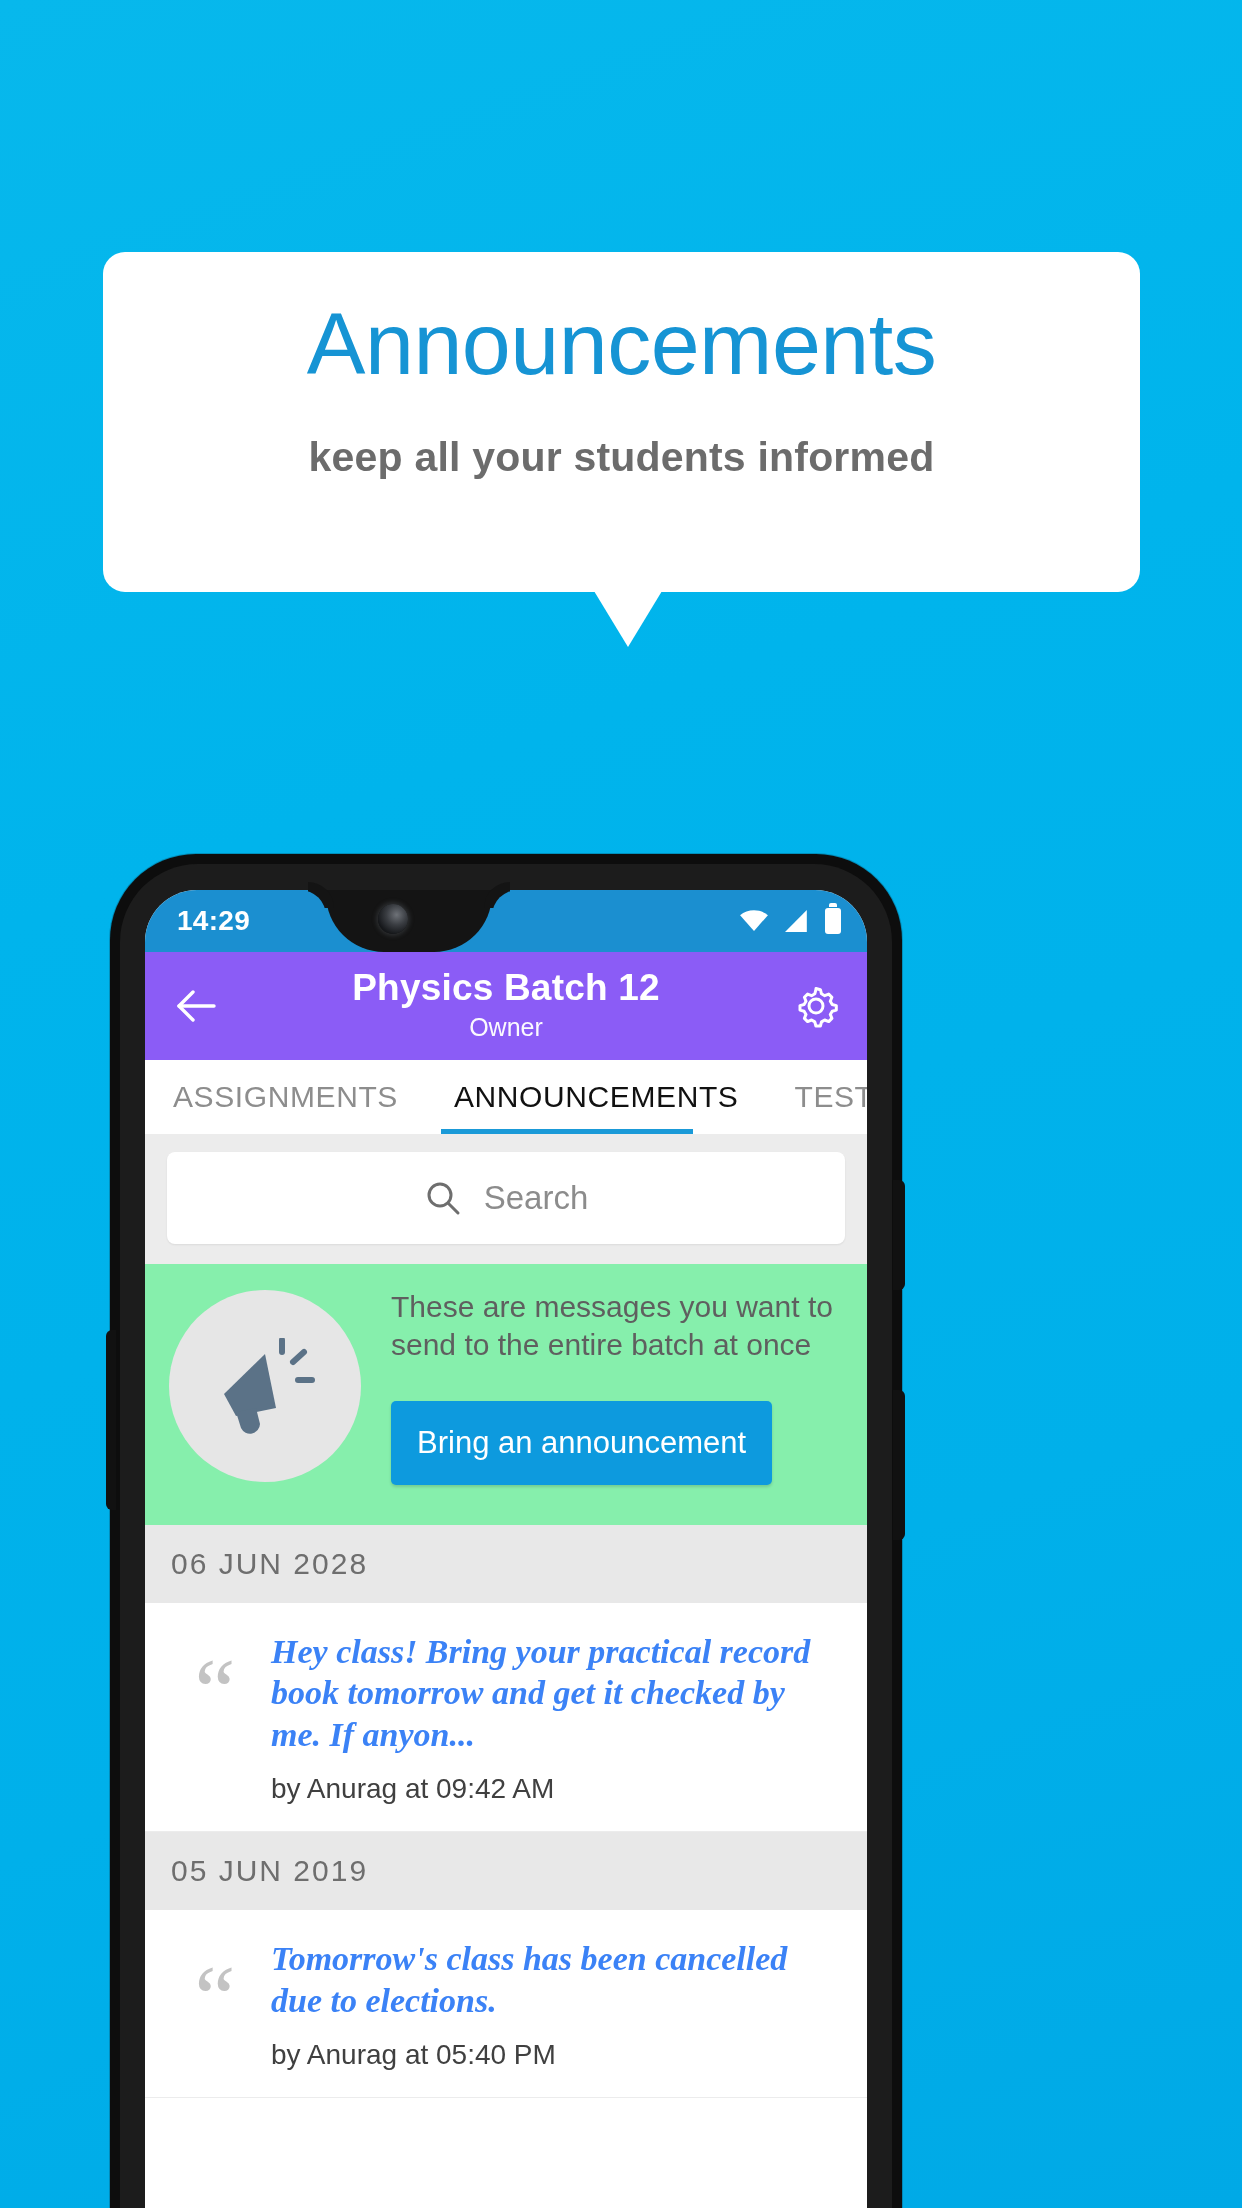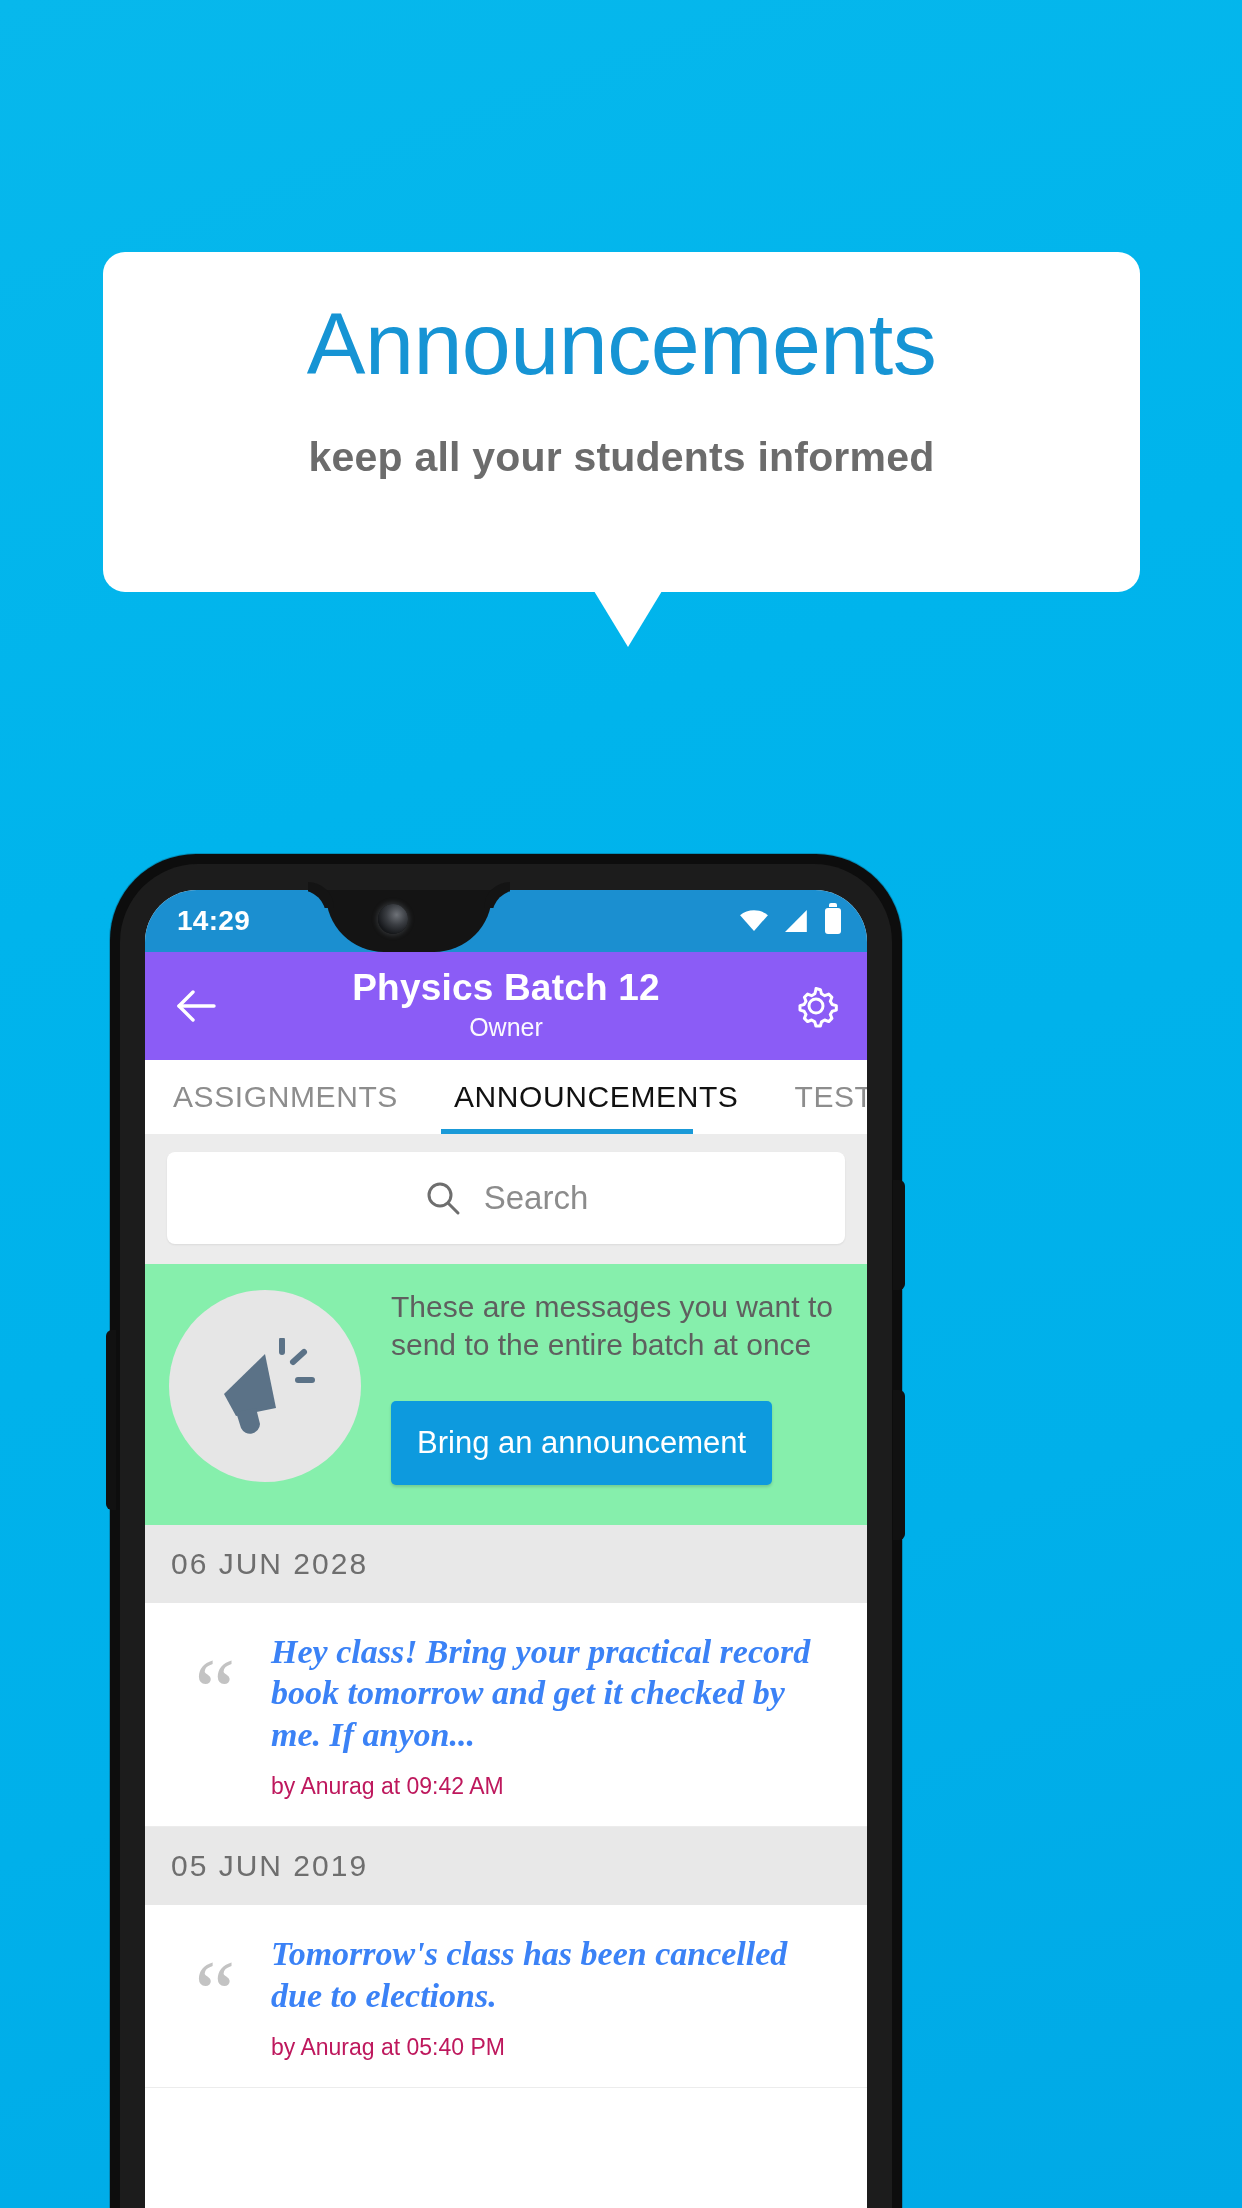--- a/index.html
+++ b/index.html
@@ -318,22 +318,22 @@
   .ann-text {
     font-family: "Liberation Serif", serif;
     font-style: italic;
     font-weight: 700;
     font-size: 34px;
     line-height: 1.22;
     color: #3b82f6;
   }
   .ann-meta {
     margin-top: 18px;
-    font-size: 23px;
-    color: #be185d;
+    font-size: 28px;
+    color: #404040;
   }
 </style>
 </head>
 <body>
 
 <div id="page">
 
   <div class="promo-card">
     <div class="promo-title">Announcements</div>
     <div class="promo-sub">keep all your students informed</div>

